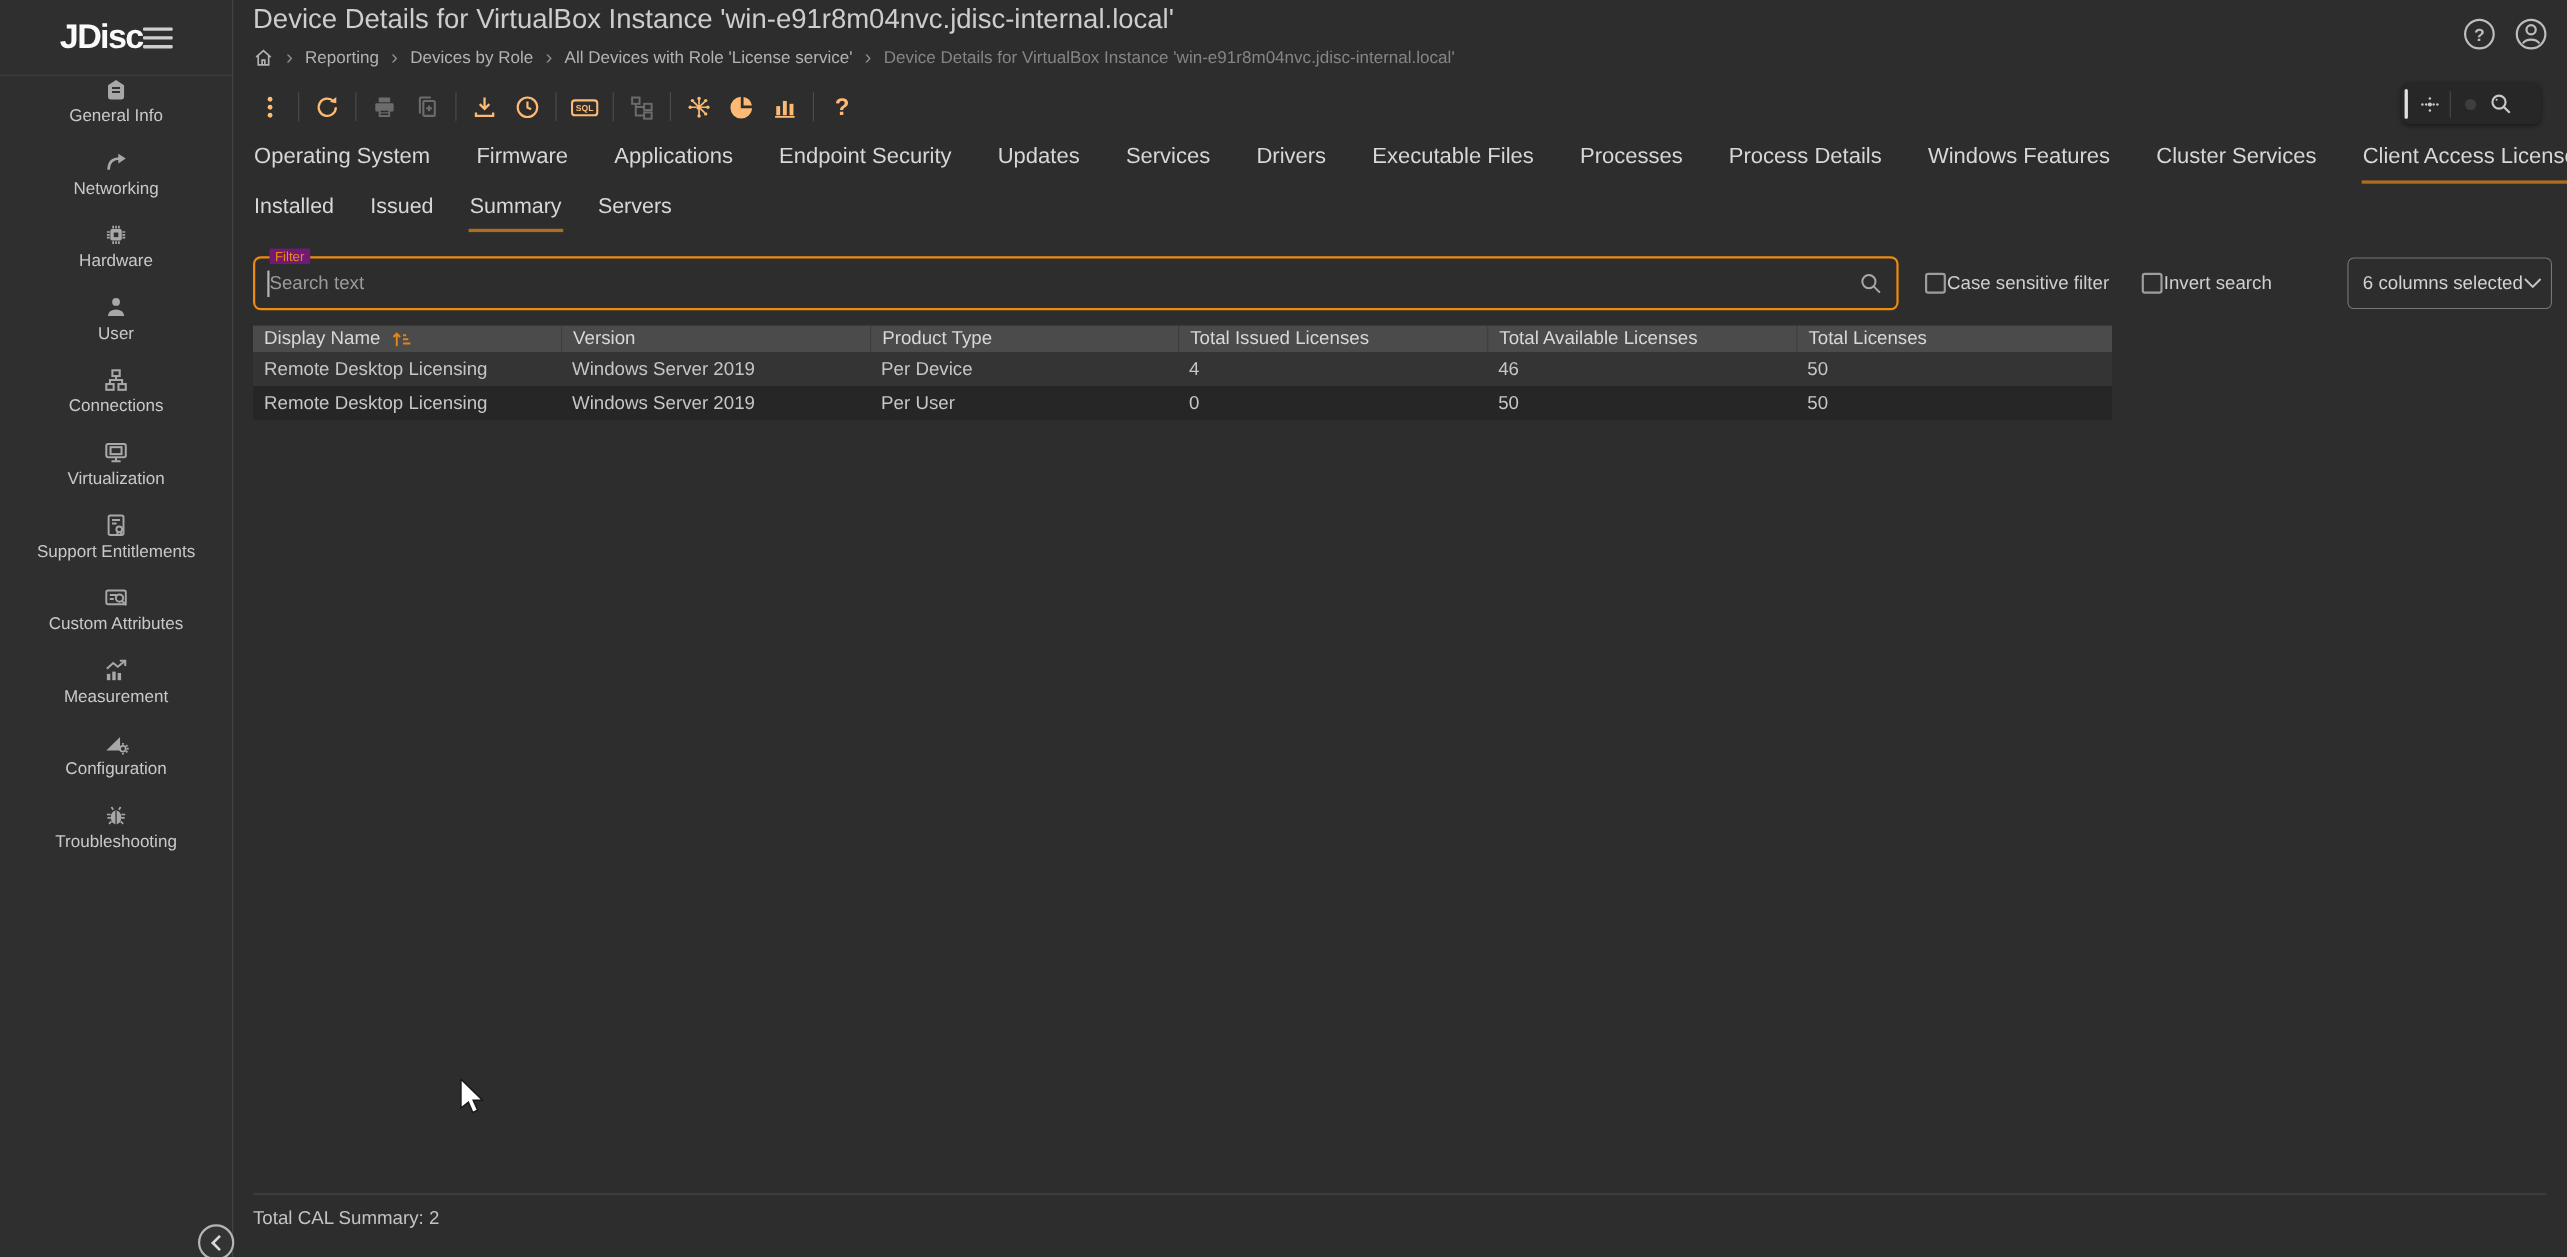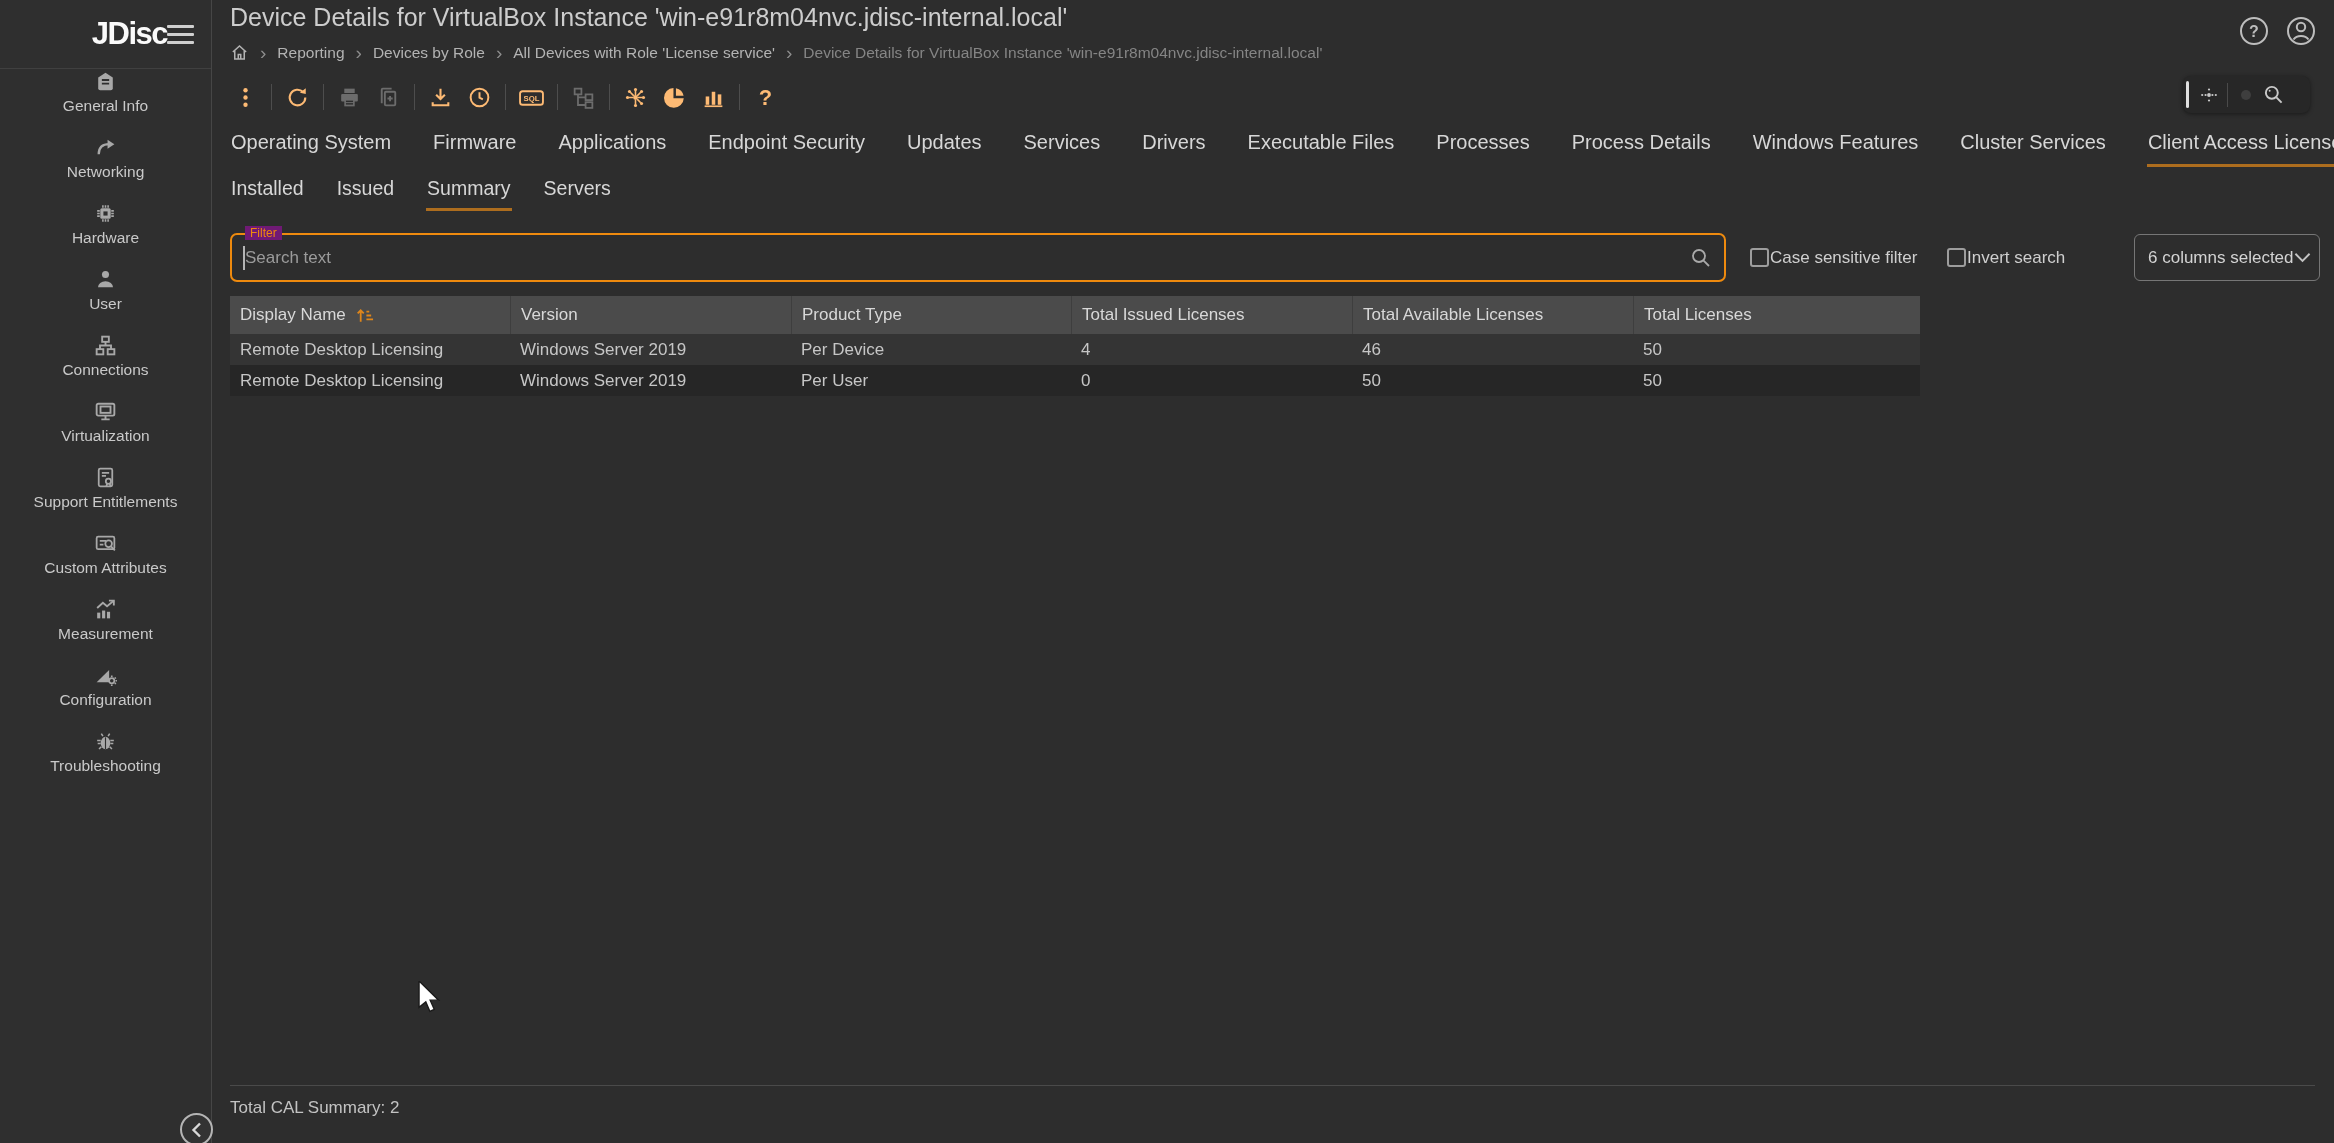--- a/index.html
+++ b/index.html
@@ -8,21 +8,21 @@
     position: relative;
     background: #2d2d2d;
     font-family: "Liberation Sans", sans-serif;
     overflow: hidden;
     color: #c9c9c9;
   }
   svg { display:block; }
 
   
   .sidebar { position:absolute; left:0; top:0; bottom:0; width:212px; background:#2f2f2f; border-right:1px solid #464646; z-index:2; }
-  .logo-row { height:69px; border-bottom:1px solid #404040; display:flex; align-items:center; justify-content:flex-end; padding:0 17px; }
+  .logo-row { height:69px; border-bottom:1px solid #404040; display:flex; align-items:center; justify-content:center; padding:0 17px; }
   .logo-text { font-size:31px; font-weight:700; color:#fafafa; letter-spacing:-1.5px; }
   .hamburger { width:27px; display:flex; flex-direction:column; gap:5px; cursor:pointer; padding:2px 0; }
   .hamburger span { height:3px; background:#cfcfcf; border-radius:1px; }
   .nav-item { height:66px; display:flex; flex-direction:column; align-items:center; gap:3px; color:#a8a8a8; cursor:pointer; }
   .nav-item svg { width:25px; height:25px; }
   .nav-label { font-size:15.5px; color:#c9c9c9; }
   .nav-item.selected { background:#a9661f; color:#ffffff; }
   .nav-item.selected .nav-label { color:#ffffff; }
   .collapse-btn { position:absolute; left:180px; top:1113px; width:33px; height:33px; border-radius:50%; border:2px solid #b5b5b5; background:#333333; color:#d9d9d9; display:flex; align-items:center; justify-content:center; cursor:pointer; z-index:3; }
 
@@ -70,21 +70,21 @@
   .cbx-group { position:absolute; top:233px; height:49px; display:flex; align-items:center; gap:1px; cursor:pointer; }
   .cbx { width:19px; height:19px; border:2px solid #9d9d9d; border-radius:3px; background:transparent; }
   .cbx-label { font-size:17px; color:#cfcfcf; }
   .columns-dd { position:absolute; left:1921px; top:234px; width:186px; height:47px; border:1px solid #767676; border-radius:6px; display:flex; align-items:center; justify-content:space-between; padding:0 13px; cursor:pointer; }
   .dd-value { font-size:17px; color:#d3d3d3; white-space:nowrap; }
   .dd-chevron { color:#c3c3c3; }
 
   
   .table { position:absolute; left:17px; top:296px; width:1690px; }
   .thead, .trow { display:grid; grid-template-columns:280px 281px 280px 281px 281px 287px; }
-  .thead { background:#4b4b4b; height:38px; }
+  .thead { background:#4b4b4b; height:24px; }
   .th { display:flex; align-items:center; gap:9px; padding-left:10px; font-size:17px; color:#d8d8d8; border-left:1px solid #3e3e3e; cursor:pointer; }
   .th:first-child { border-left:none; }
   .sort-icon { color:#e0861a; }
   .trow { height:31px; cursor:pointer; }
   .trow.odd { background:#343434; }
   .trow.even { background:#262626; }
   .td { display:flex; align-items:center; padding-left:10px; font-size:17px; color:#c6c6c6; white-space:nowrap; }
 
   
   .footer-line { position:absolute; left:17px; top:1085px; width:2085px; height:1px; background:#4a4a4a; }

